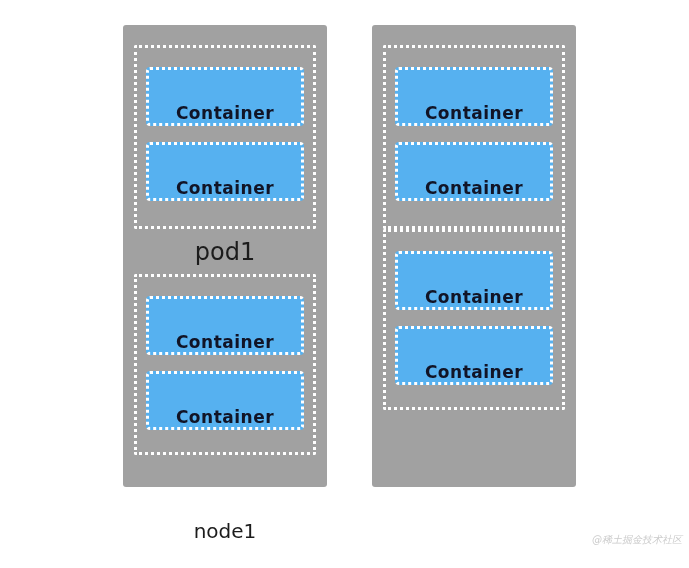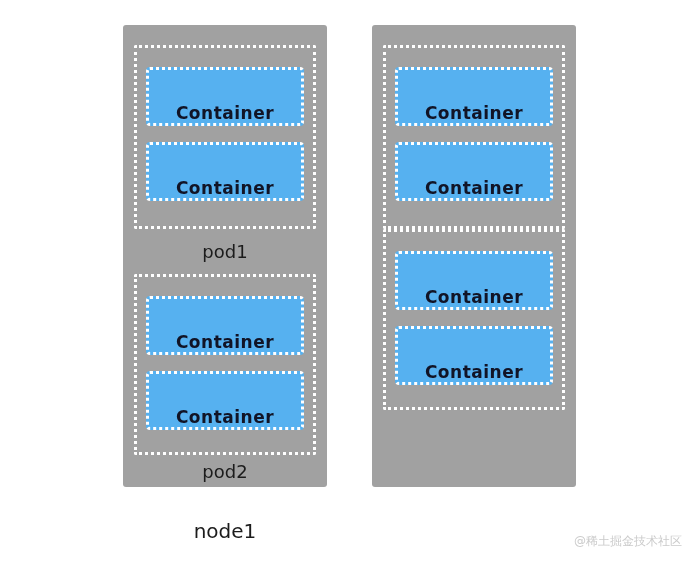--- a/index.html
+++ b/index.html
@@ -69,21 +69,21 @@
     color: var(--container-text);
     letter-spacing: 0.5px;
   }
 
   .pod-label {
     height: 45px;
     flex: none;
     display: flex;
     align-items: center;
     justify-content: center;
-    font-size: 18px;
+    font-size: 24px;
     color: var(--label-text);
   }
   .pod-label.last { height: auto; flex: 1; }
 
   .node-labels-row {
     position: absolute;
     left: 123px;
     top: 510px;
     display: flex;
     gap: 45px;
@@ -95,22 +95,23 @@
     align-items: center;
     justify-content: center;
     font-size: 20px;
     color: var(--label-text);
   }
 
   .watermark {
     position: absolute;
     right: 7px;
     top: 533px;
-    font-size: 12px;
+    font-size: 10px;
     color: var(--watermark-text);
+    font-style: italic;
   }
 </style>
 </head>
 <body>
 
 <div class="canvas">
 
   <div class="nodes-row">
 
     <div class="node">
@@ -124,21 +125,20 @@
       </div>
       <div class="pod-label">pod1</div>
       <div class="pod second">
         <div class="container-box">
           <span class="container-label">Container</span>
         </div>
         <div class="container-box">
           <span class="container-label">Container</span>
         </div>
       </div>
-      <div class="pod-label last">pod2</div>
     </div>
 
     <div class="node">
       <div class="pod">
         <div class="container-box">
           <span class="container-label">Container</span>
         </div>
         <div class="container-box">
           <span class="container-label">Container</span>
         </div>

